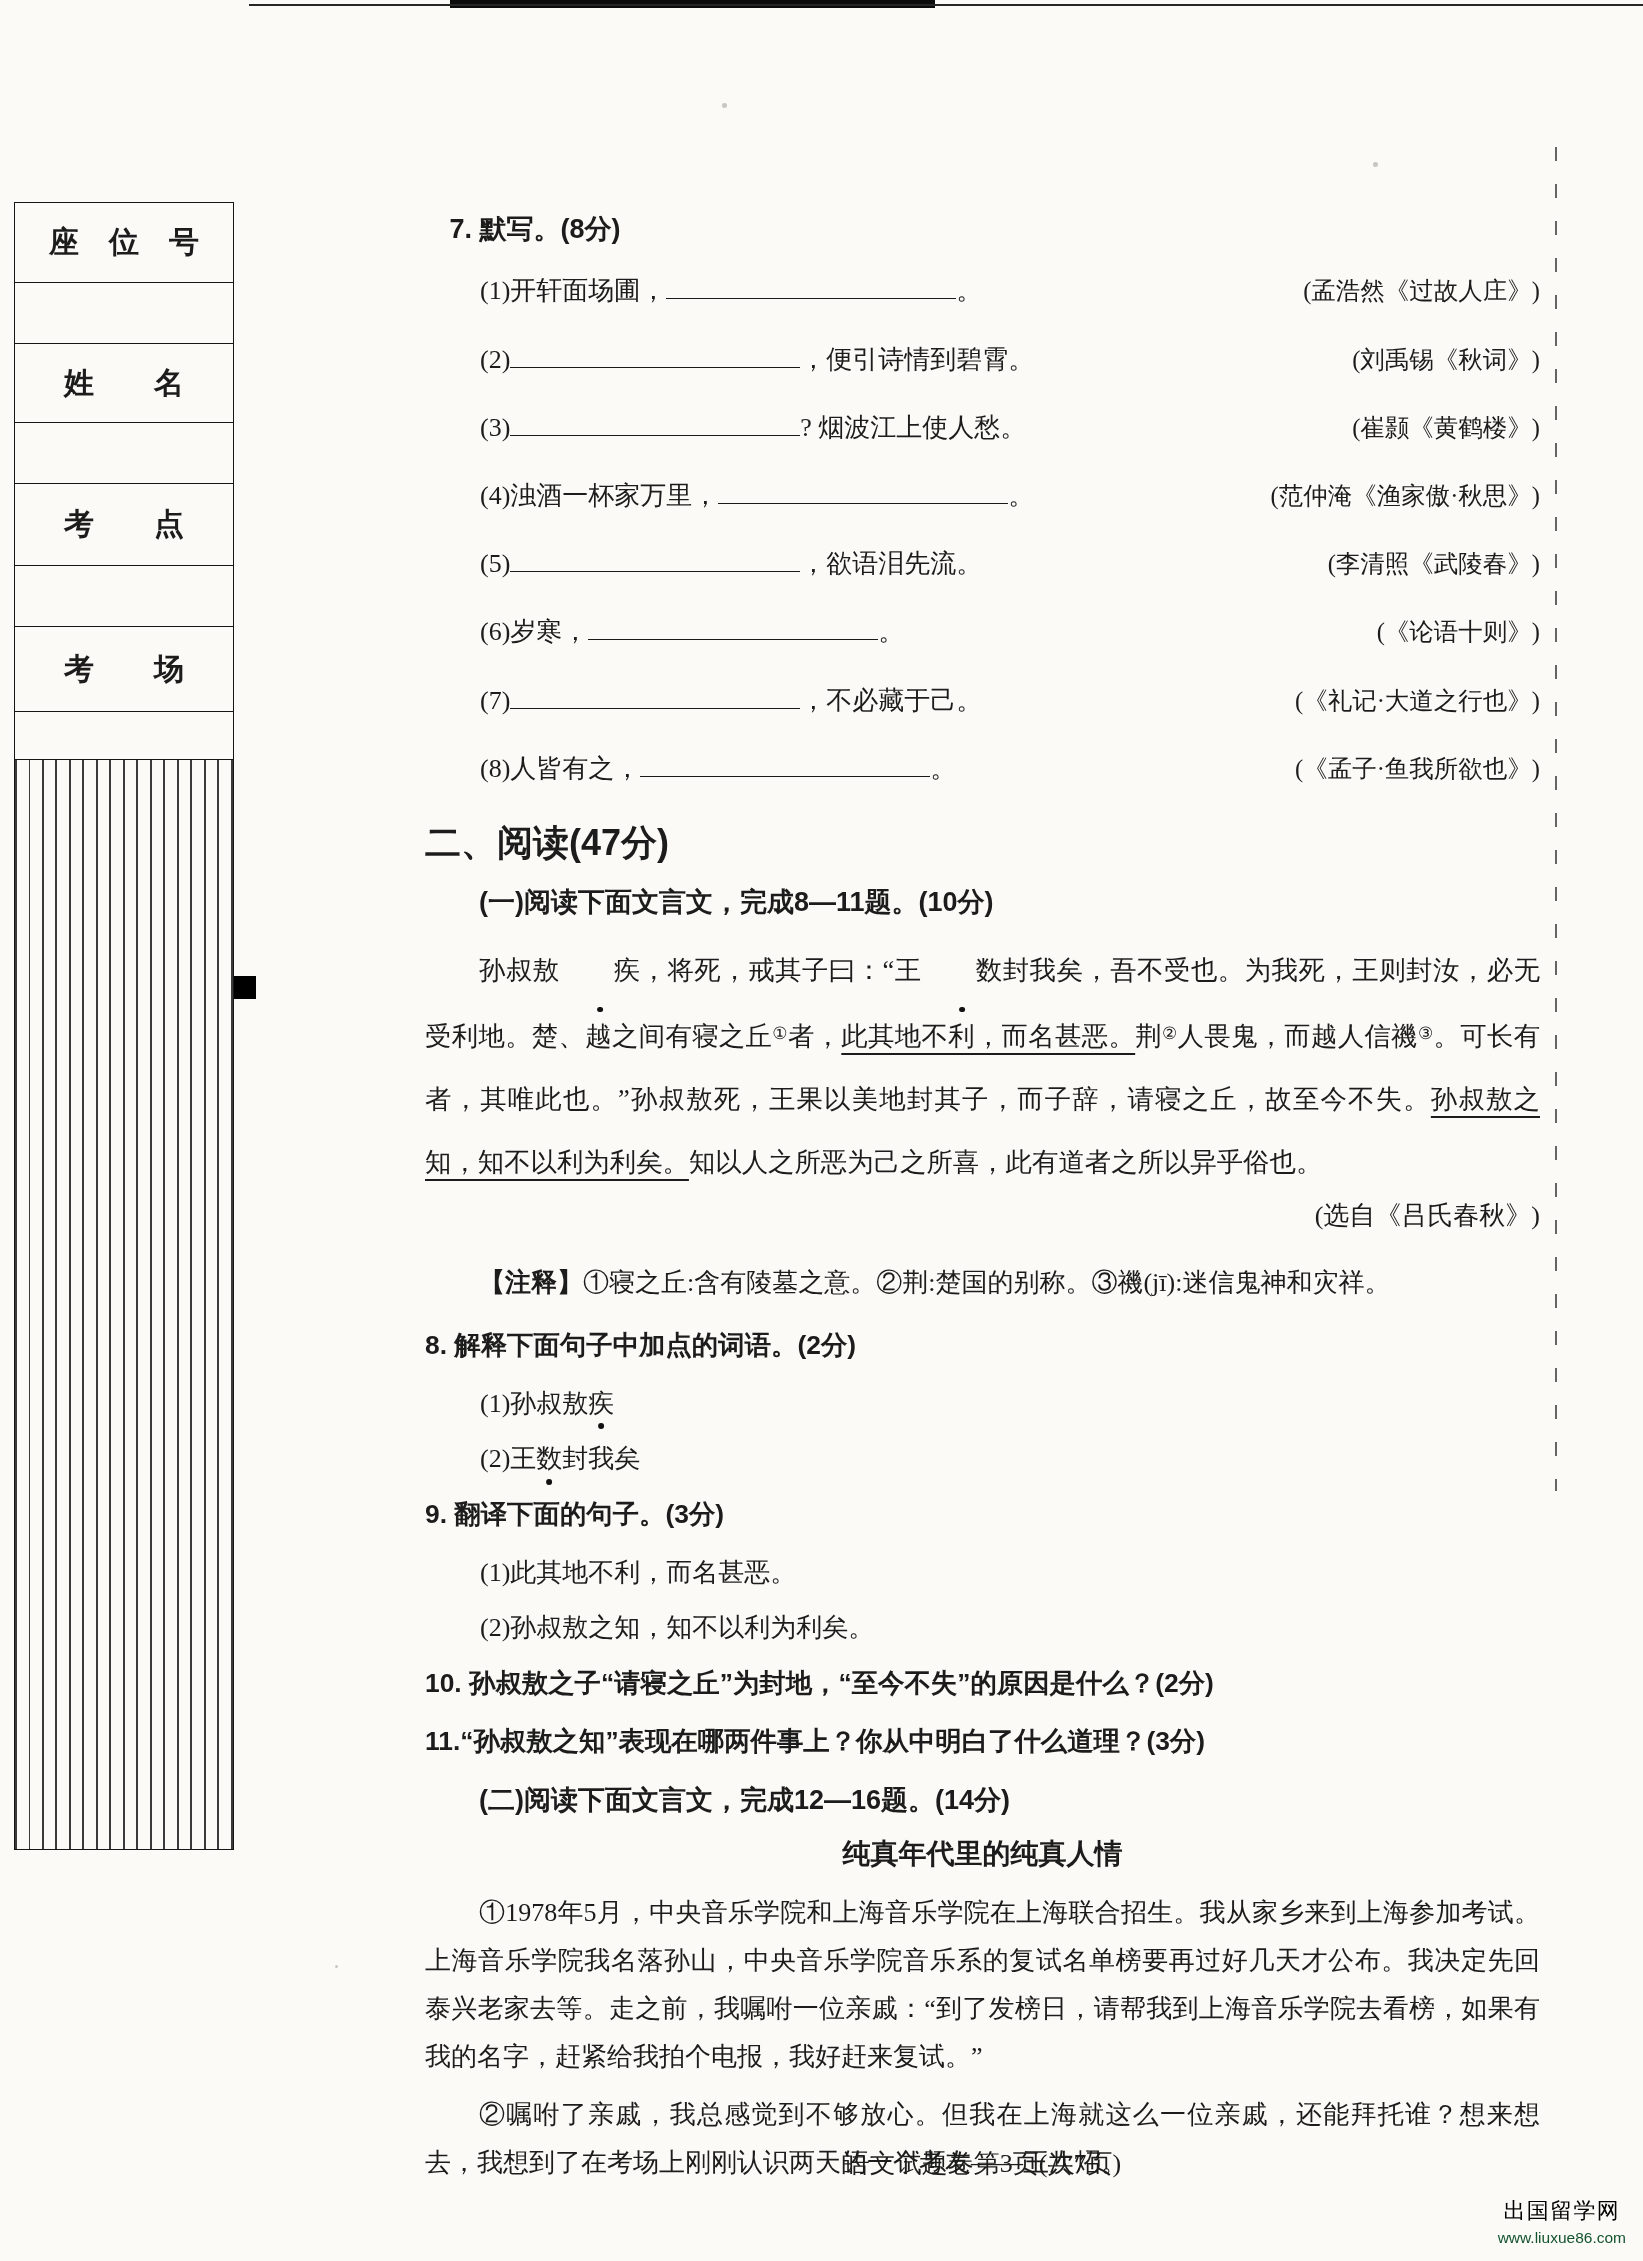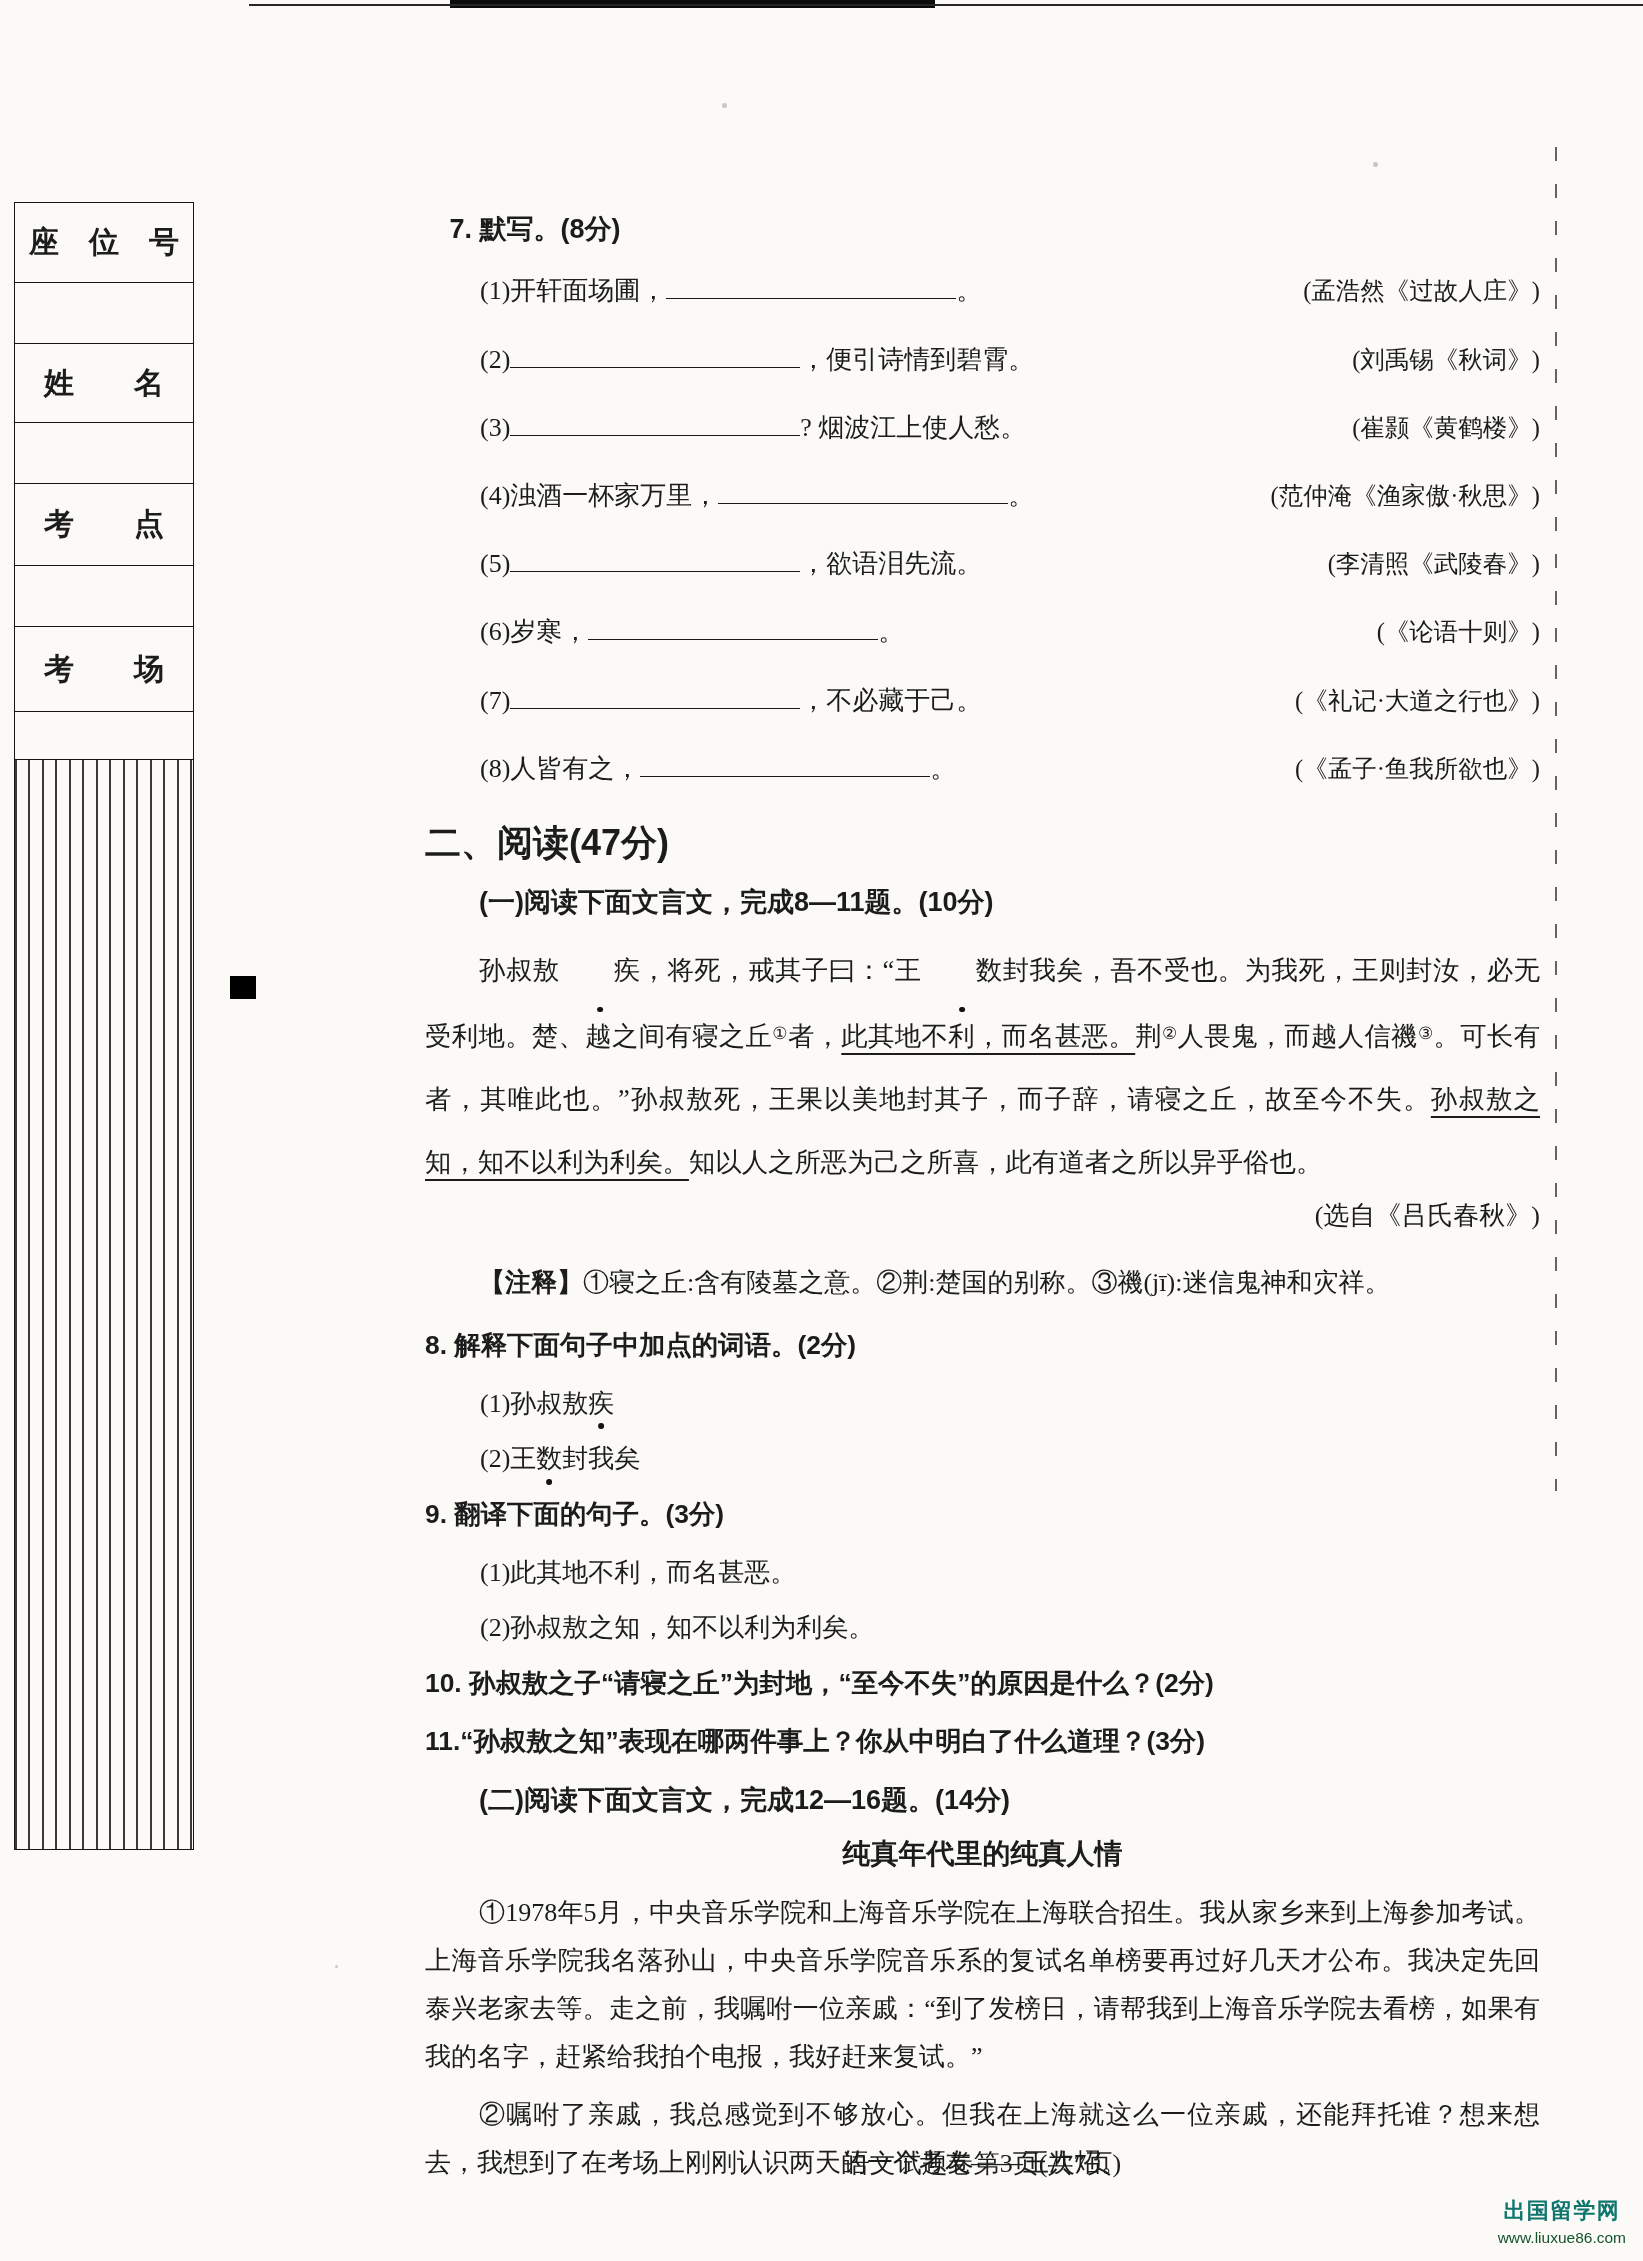--- a/index.html
+++ b/index.html
@@ -24,21 +24,21 @@
     opacity: .85;
   }
   .mark-square { position: absolute; left: 230px; top: 976px; width: 26px; height: 23px; background: #000; }
   .speck { position: absolute; width: 4.5px; height: 4.5px; border-radius: 50%; background: #8a8a85; opacity: .45; }
   .speck.s1 { left: 722px; top: 103px; }
   .speck.s2 { left: 1373px; top: 162px; }
   .speck.s3 { left: 335px;  top: 1965px; width: 3.2px; height: 3.2px; }
 
   
   .form {
-    position: absolute; left: 14px; top: 202px; width: 180px;
+    position: absolute; left: 14px; top: 202px; width: 220px;
     border: 1.9px solid #161616;
     background: #fbfaf7;
   }
   .form-cell {
     border-bottom: 1.9px solid #161616;
     display: flex; align-items: center; justify-content: center;
   }
   .form-label { font-size: 30px; font-weight: 700; white-space: pre; }
   .hc1 { height: 80px; } .hb1 { height: 61px; }
   .hc2 { height: 79px; } .hb2 { height: 61px; }
@@ -98,21 +98,21 @@
 
   .footer {
     position: absolute; top: 2146px; left: 425px; width: 1115px;
     text-align: center; font-size: 26px;
   }
 
   .watermark {
     position: absolute; right: 17px; top: 2196px; text-align: center;
     font-family: "Liberation Sans", "DejaVu Sans", sans-serif;
   }
-  .wm-name { font-size: 22px; font-weight: 700; color: #0f766e; letter-spacing: 1.3px; }
+  .wm-name { font-size: 22px; font-weight: 400; color: #000000; letter-spacing: 1.3px; }
   .wm-url  { font-size: 15.5px; color: #14532d; margin-top: 2.6px; }
 </style>
 </head>
 <body>
 
 <div class="page">
 
   <div class="scan-top-bar"></div>
   <div class="scan-top-line"></div>
   <div class="scan-dash"></div>

